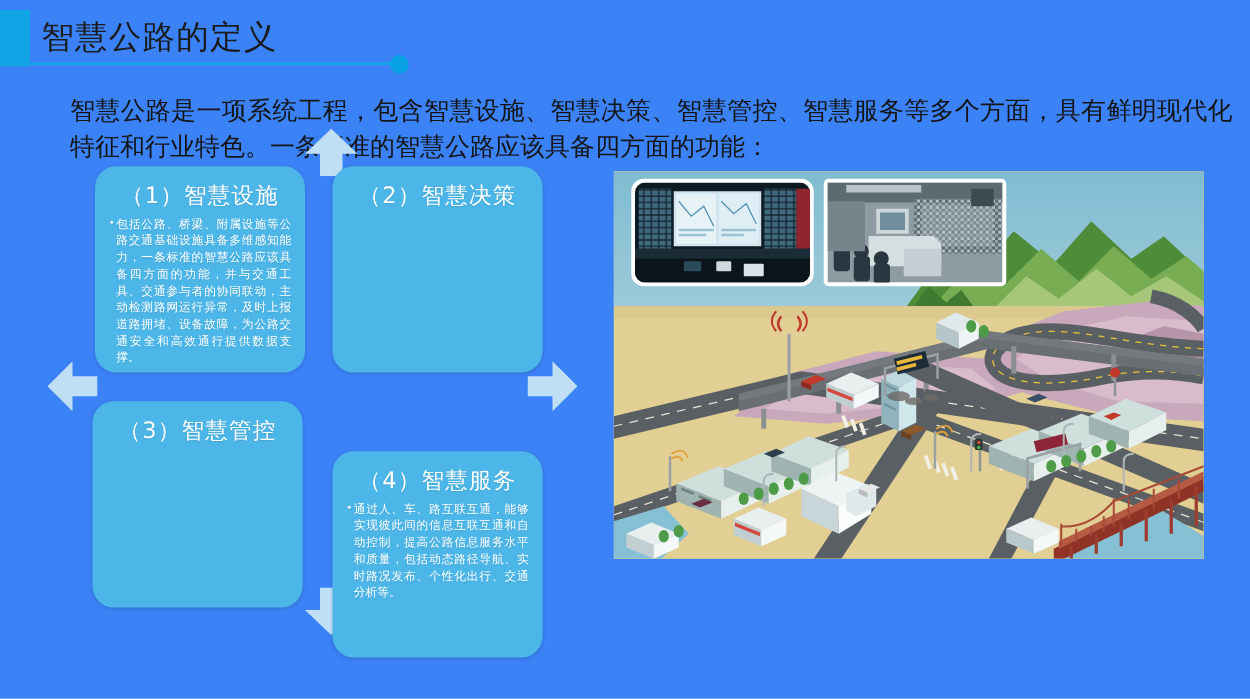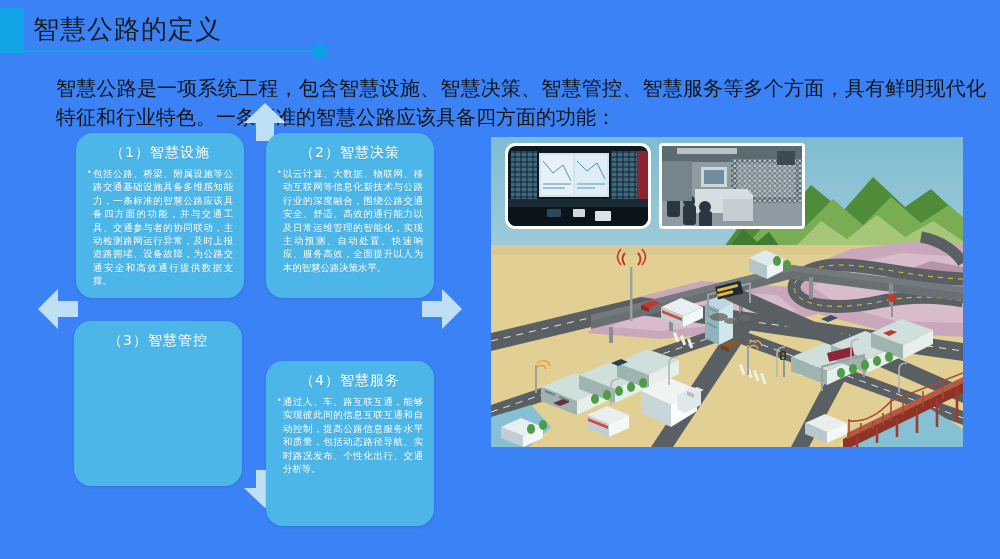--- a/index.html
+++ b/index.html
@@ -54,21 +54,21 @@
     padding:9px 11px 8px 11px;
     overflow:hidden;
   }
   .qbox.q1{left:26px;top:8px;}
   .qbox.q2{left:216px;top:8px;}
   .qbox.q3{left:24px;top:196px;}
   .qbox.q4{left:216px;top:196px;margin-top:40px;}
 
   .qbox .q-title{
     font-family:"DejaVu Sans","Liberation Sans",sans-serif;
-    font-size:14px;
+    font-size:18px;
     text-align:center;
     letter-spacing:1px;
     margin:2px 0 5px 0;
     text-shadow:0 1px 1px rgba(0,0,0,.10);
   }
   .qbox .q-body{
     font-family:"DejaVu Sans","Liberation Sans",sans-serif;
     font-size:9.4px;
     line-height:13.4px;
     text-align:justify;
@@ -129,21 +129,20 @@
       </svg>
     </div>
 
     <div class="qbox q1">
       <div class="q-title">（1）智慧设施</div>
       <div class="q-body">包括公路、桥梁、附属设施等公路交通基础设施具备多维感知能力，一条标准的智慧公路应该具备四方面的功能，并与交通工具、交通参与者的协同联动，主动检测路网运行异常，及时上报道路拥堵、设备故障，为公路交通安全和高效通行提供数据支撑。</div>
     </div>
 
     <div class="qbox q2">
       <div class="q-title">（2）智慧决策</div>
-      <div class="q-body">以云计算、大数据、物联网、移动互联网等信息化新技术与公路行业的深度融合，围绕公路交通安全、舒适、高效的通行能力以及日常运维管理的智能化，实现主动预测、自动处置、快速响应、服务高效，全面提升以人为本的智慧公路决策水平。</div>
     </div>
 
     <div class="qbox q3">
       <div class="q-title">（3）智慧管控</div>
     </div>
 
     <div class="qbox q4">
       <div class="q-title">（4）智慧服务</div>
       <div class="q-body">通过人、车、路互联互通，能够实现彼此间的信息互联互通和自动控制，提高公路信息服务水平和质量，包括动态路径导航、实时路况发布、个性化出行、交通分析等。</div>
     </div>

